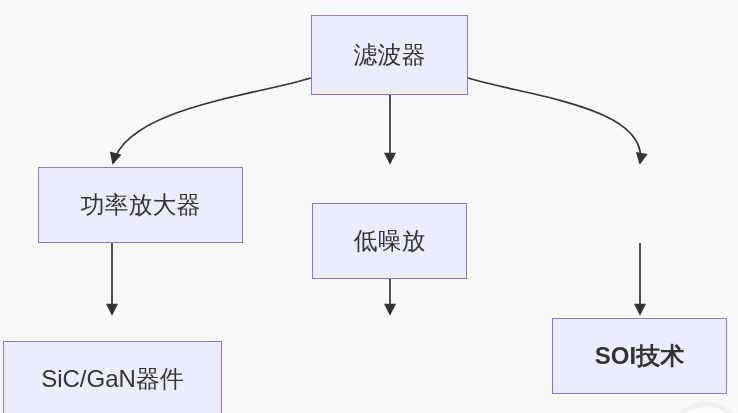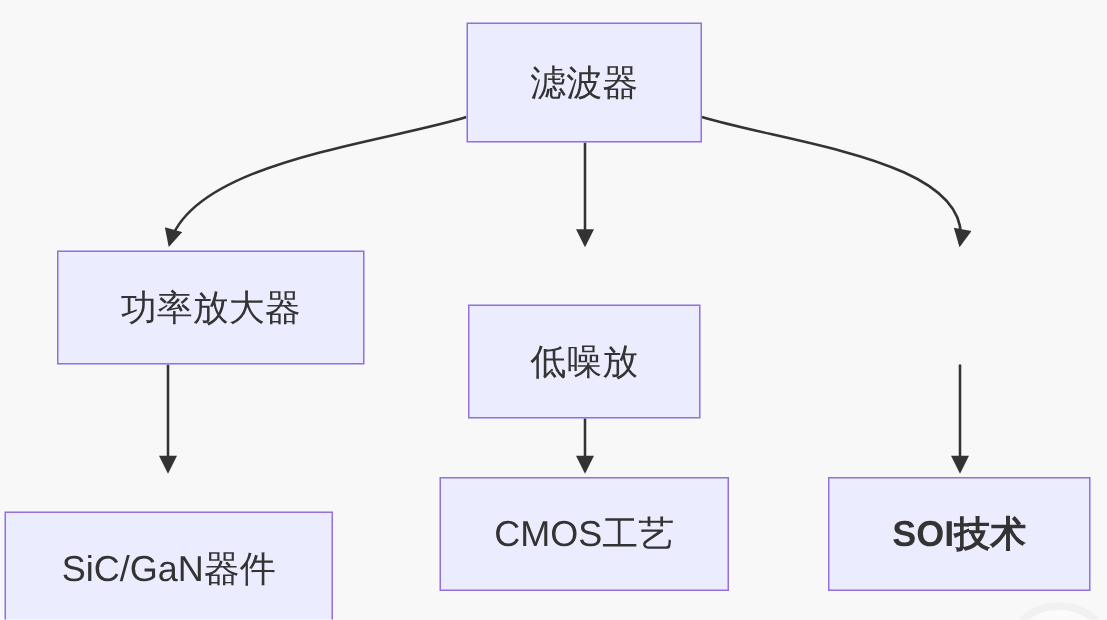--- a/index.html
+++ b/index.html
@@ -84,21 +84,18 @@
 
   <div class="node n-lna">
     <span>低噪放</span>
   </div>
 
 
   <div class="node n-sic">
     <span>SiC/GaN器件</span>
   </div>
 
-  <div class="node n-cmos">
-    <span>CMOS工艺</span>
-  </div>
 
   <div class="node n-soi">
     <span>SOI技术</span>
   </div>
 
 </div>
 
 </body></html>

